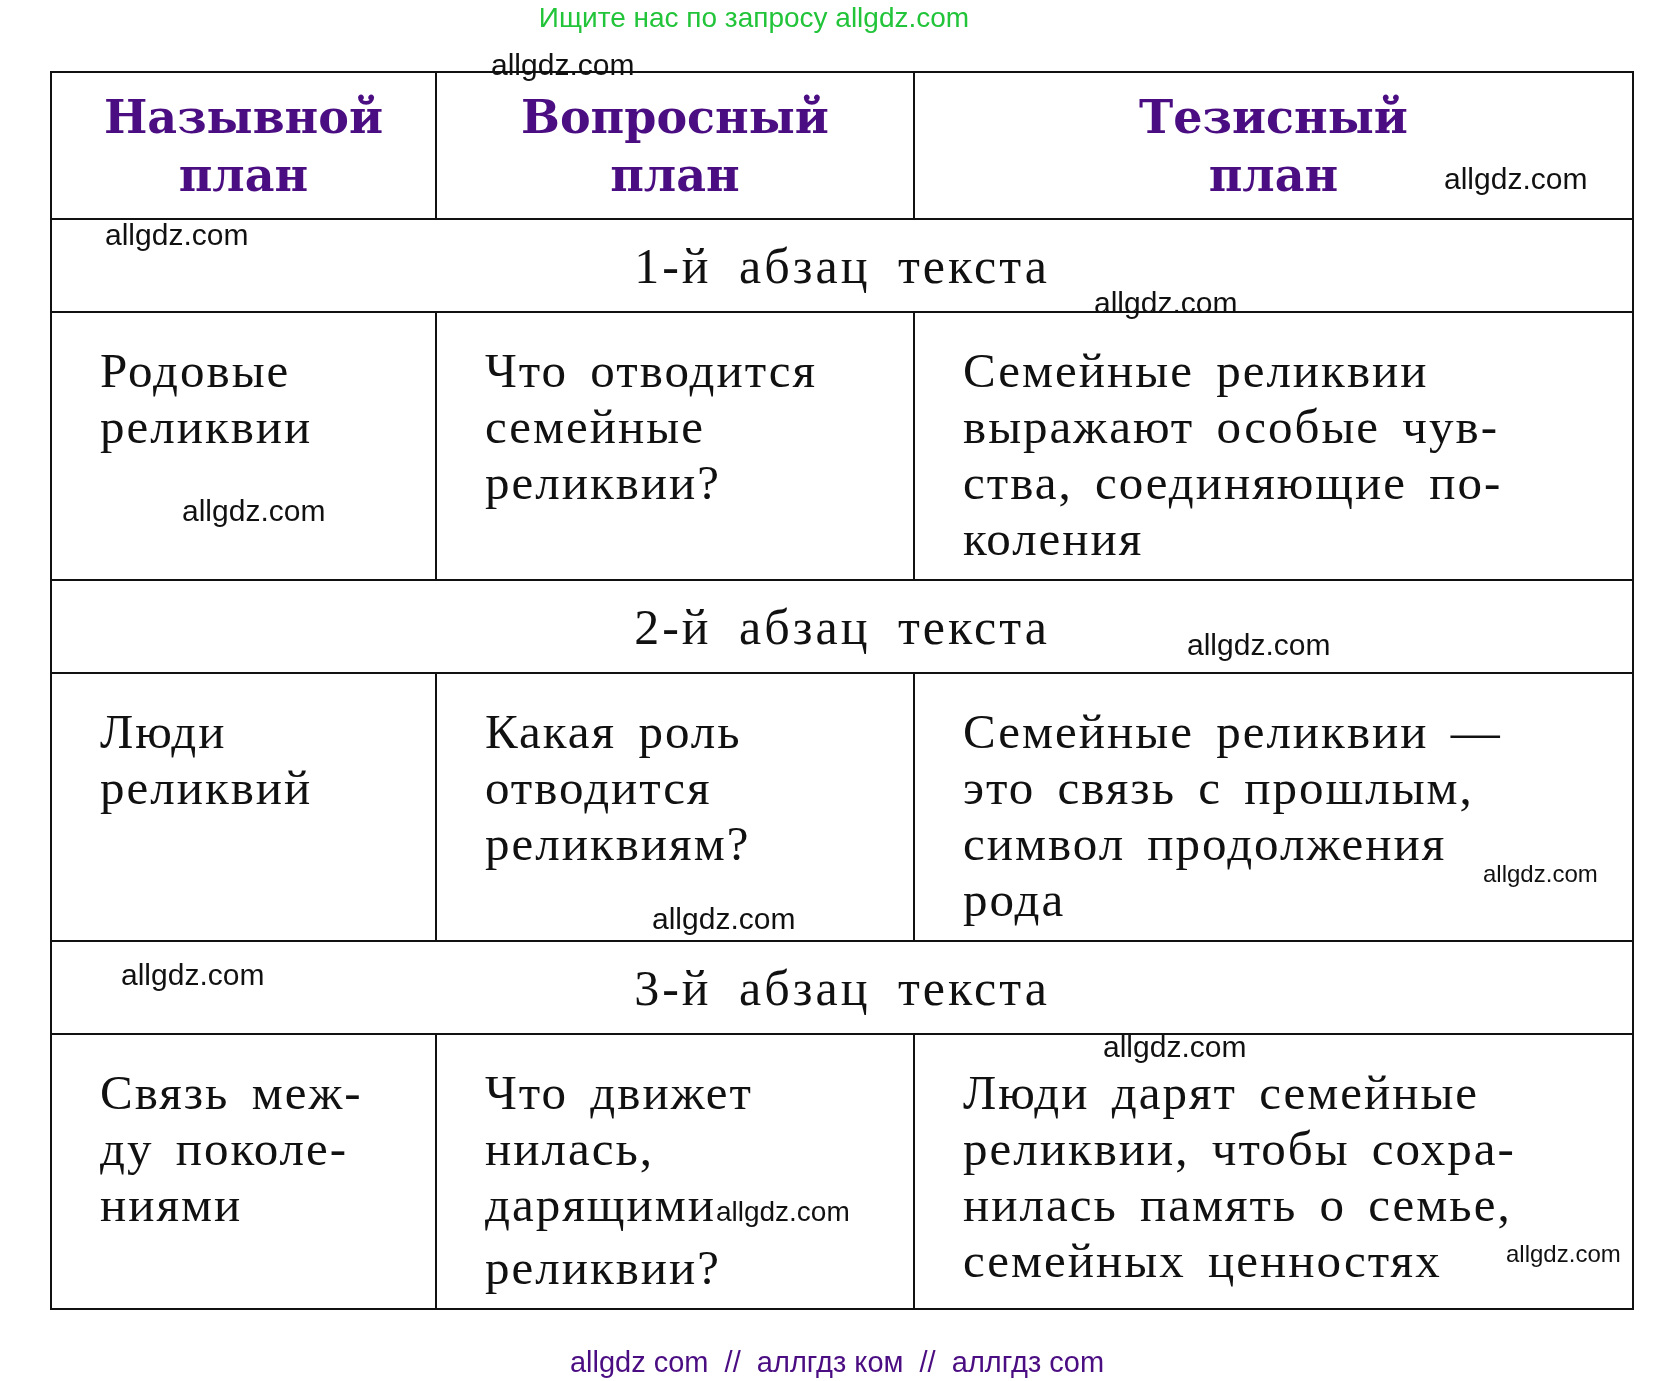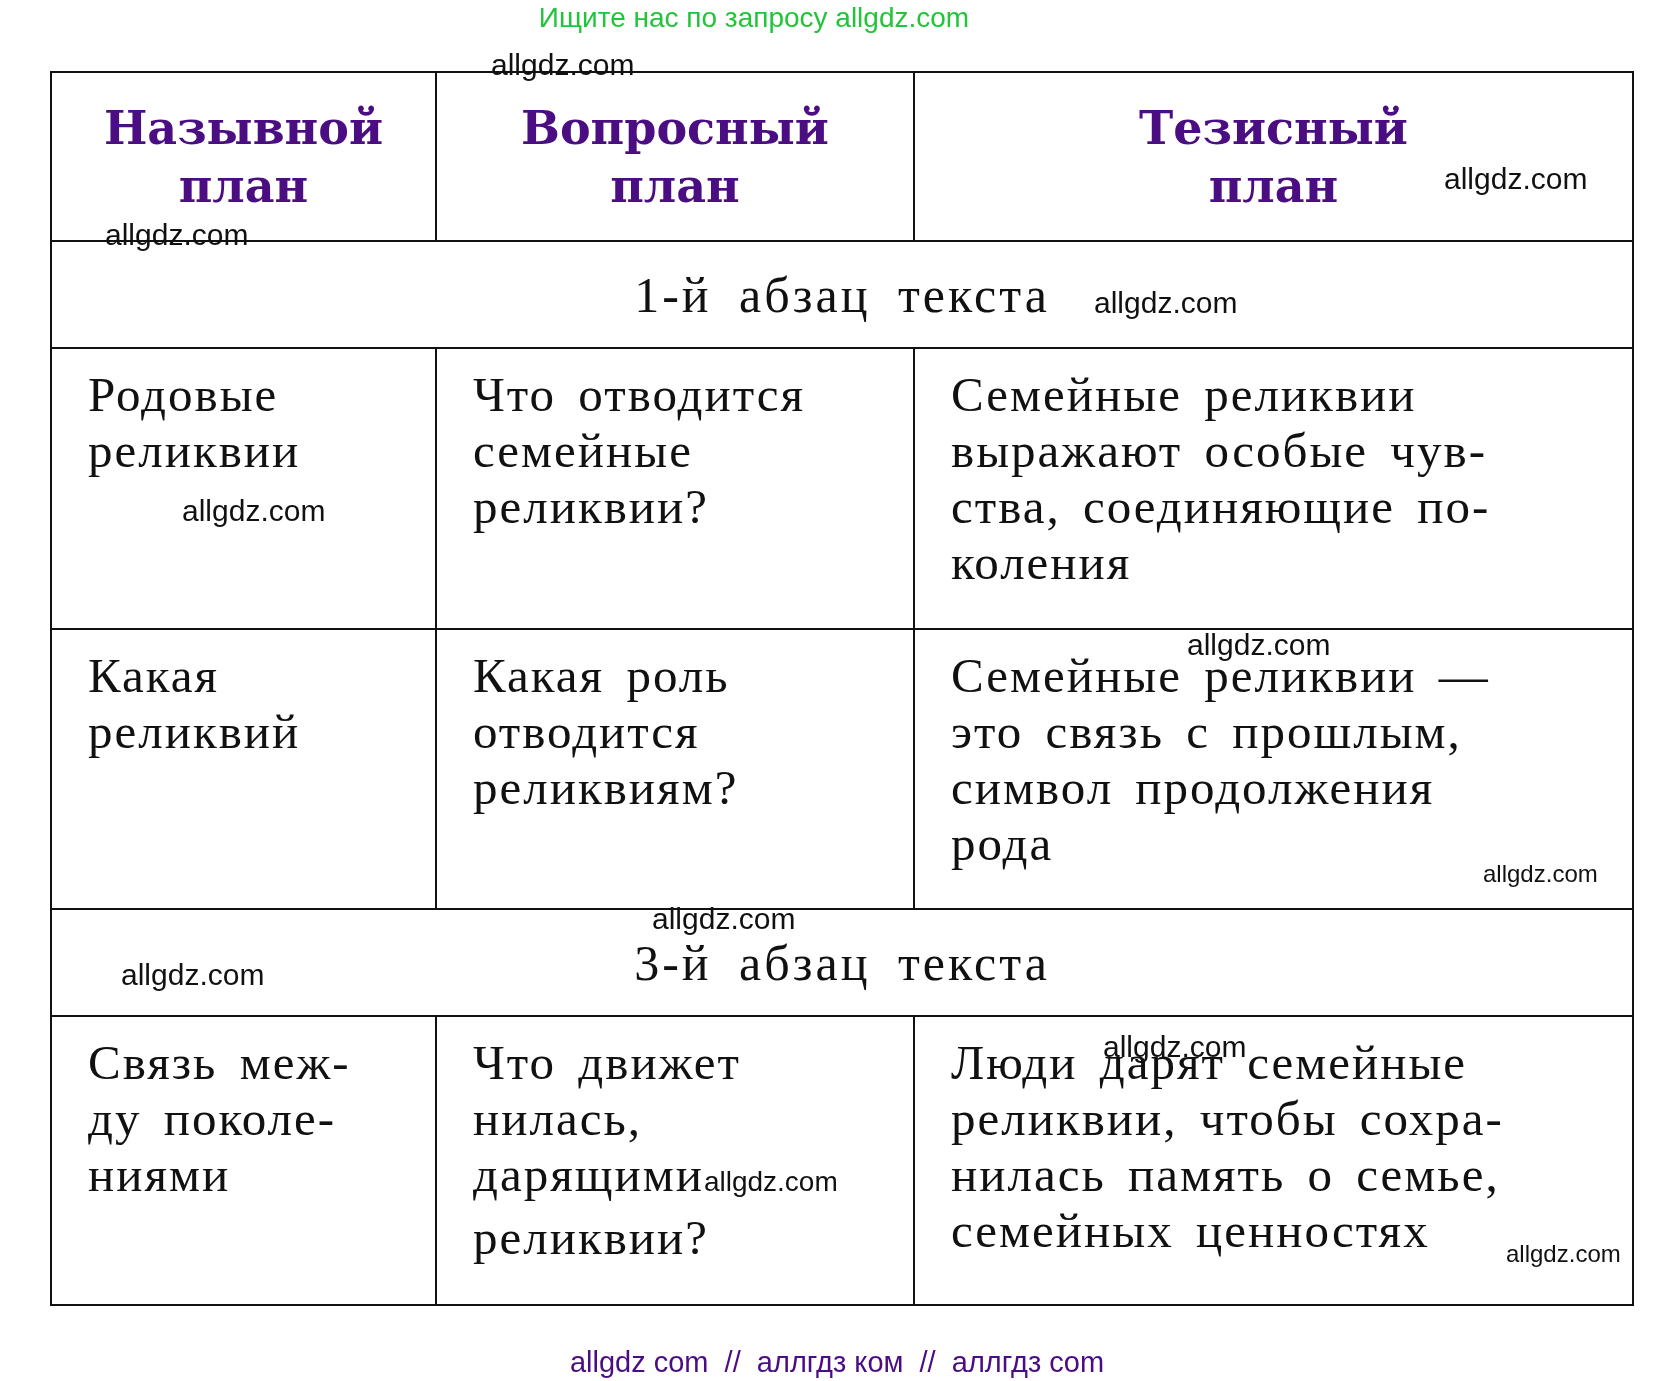--- a/index.html
+++ b/index.html
@@ -11,21 +11,21 @@
   .footer {
     position: absolute; left: 0; top: 1346px; width: 1674px; text-align: center;
     font-family: "Liberation Sans", sans-serif; font-size: 29px; color: #4b0d82;
     white-space: pre;
   }
   table.plan {
     position: absolute; left: 50px; top: 71px;
     width: 1582px; height: 1235px;
     border-collapse: collapse; table-layout: fixed;
   }
-  table.plan td, table.plan th { border: 2.5px solid #111; padding: 0; vertical-align: top; }
+  table.plan td, table.plan th { border: 2.5px solid #111; padding: 12px; vertical-align: top; }
   col.c1 { width: 385px; } col.c2 { width: 478px; } col.c3 { width: 719px; }
   tr.head { height: 147px; }
   tr.head th {
     vertical-align: middle; text-align: center;
     font-family: "DejaVu Serif", serif; font-weight: bold;
     font-size: 46px; line-height: 58px; color: #4b0d82;
   }
   tr.section { height: 93px; }
   tr.section td {
     text-align: center; vertical-align: middle;
@@ -79,23 +79,26 @@
 реликвии?</div>
         </td>
     <td>
           <div class="cell">Семейные реликвии
 выражают особые чув-
 ства, соединяющие по-
 коления</div>
         </td>
   </tr>
 
+  <tr class="section">
+    <td colspan="3">2-й абзац текста</td>
+  </tr>
   <tr class="row">
     <td>
-          <div class="cell">Какая
+          <div class="cell">Люди
 реликвий</div>
         </td>
     <td>
           <div class="cell">Какая роль
 отводится
 реликвиям?</div>
         </td>
     <td>
           <div class="cell">Семейные реликвии —
 это связь с прошлым,

